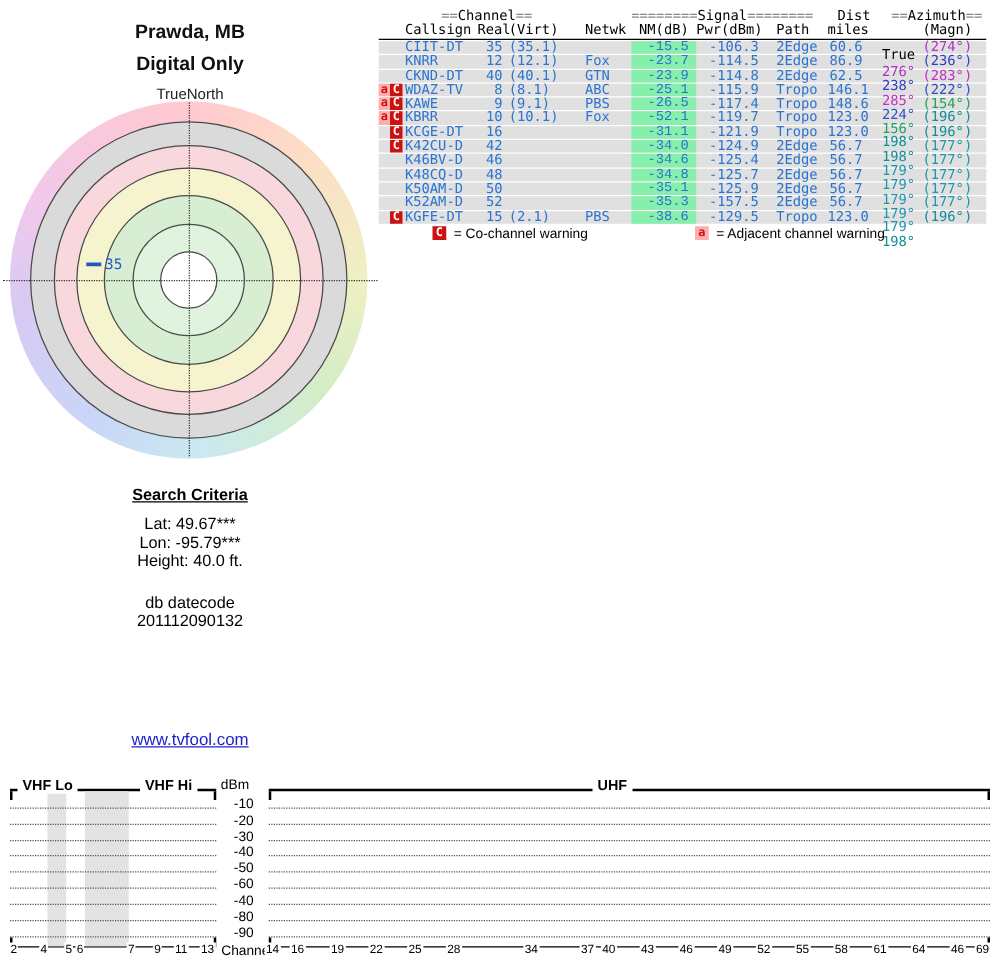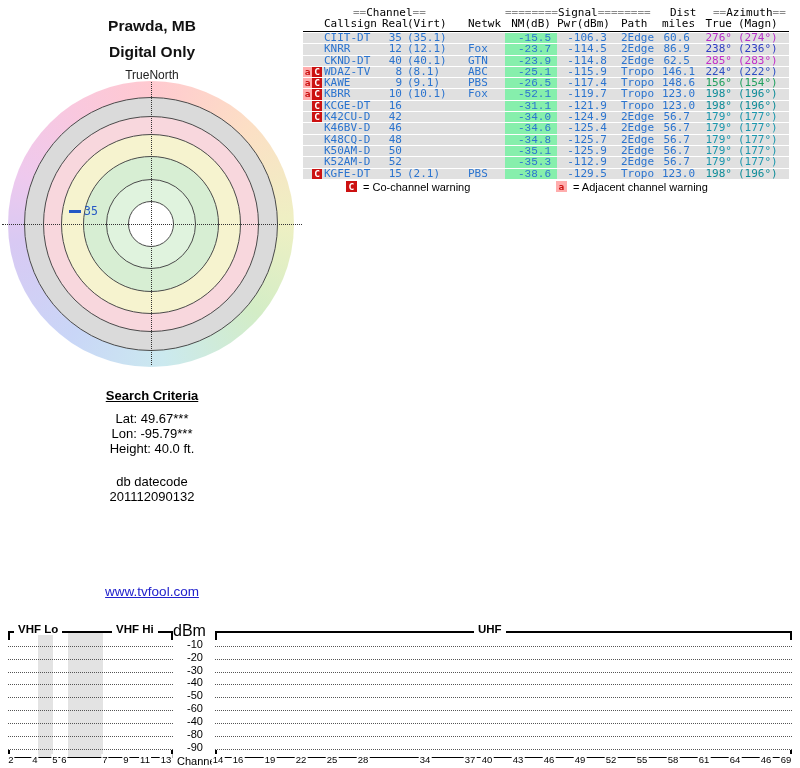--- a/index.html
+++ b/index.html
@@ -52,21 +52,21 @@
   .trow.data .c-wc:not(:empty){background:#cc1111;color:#ffffff;font-size:9.5px;font-weight:bold;}
   .c-call{width:60px;padding-left:2px;}
   .c-real{width:20px;text-align:right;}
   .c-virt{width:60px;padding-left:5px;}
   .c-net{width:43px;padding-left:6px;}
   .c-nm{width:52px;text-align:right;padding-right:6px;}
   .trow.data .c-nm{background:#86efac;font-family:Liberation Mono, monospace;}
   .c-pwr{width:52px;text-align:right;padding-right:2px;}
   .c-path{width:53px;padding-left:12px;}
   .c-miles{width:28px;text-align:right;}
-  .c-true{width:42px;text-align:right;}
+  .c-true{width:42px;text-align:right;margin-top:20px;}
   .c-magn{width:57px;padding-left:6px;}
 
   .legend{position:absolute;left:303px;top:181px;width:490px;height:13px;font-size:11px;color:#000;}
   .legend span{position:absolute;top:0;}
   .badge{font-family:"DejaVu Sans Mono","Liberation Mono",monospace;font-size:9.5px;font-weight:bold;
         padding:0 2.5px;line-height:11px;}
   .badge-c{left:43px;background:#cc1111;color:#fff;}
   .legend .t-c{left:60px;}
   .badge-a{left:253px;background:#ffadad;color:#cc1111;}
   .legend .t-a{left:270px;}
@@ -86,21 +86,21 @@
   .panel-right{left:215px;top:631px;width:577px;height:127px;}
   .corner{position:absolute;width:2px;height:7px;background:#000;}
   .tl{left:0;top:0;} .tr{right:0;top:0;} .bl{left:0;bottom:0;} .br{right:0;bottom:0;}
   .gap-band{position:absolute;top:0;bottom:0;background:#e3e3e3;}
   .gap1{left:30px;width:15px;}
   .gap2{left:60px;width:35px;}
   .gl{position:absolute;left:0;right:0;height:0;border-top:1px dotted #555;}
   .band-label{position:absolute;top:623px;background:#fff;padding:0 4px;font-weight:bold;
         font-size:11.5px;z-index:5;}
   .lbl-vhflo{left:14px;} .lbl-vhfhi{left:112px;} .lbl-uhf{left:474px;}
-  .dbm-title{position:absolute;left:173px;top:622px;width:30px;text-align:left;font-size:16px;}
+  .dbm-title{position:absolute;left:173px;top:622px;width:30px;text-align:center;font-size:11px;}
   .dbm-ticks{position:absolute;left:173px;top:631px;width:30px;height:127px;font-size:11px;}
   .dbm-tick{position:absolute;right:0;transform:translateY(-52%);text-align:right;}
   .ch-labels{position:absolute;left:0;top:751px;width:800px;height:16px;font-size:9.5px;z-index:6;}
   .ch-label{position:absolute;top:3px;transform:translateX(-50%);background:#fff;padding:0 1px;}
   .channel-title{position:absolute;left:176px;top:755px;font-size:11px;background:#fff;padding:0 1px;z-index:6;}
 </style>
 </head>
 <body>
 
 <div class="page">
@@ -313,21 +313,21 @@
         </div>
 
         <div class="trow data">
           <span class="c-wa"></span>
           <span class="c-wc"></span>
           <span class="c-call">K52AM-D</span>
           <span class="c-real">52</span>
           <span class="c-virt"></span>
           <span class="c-net"></span>
           <span class="c-nm">-35.3</span>
-          <span class="c-pwr">-112.9</span>
+          <span class="c-pwr">-157.5</span>
           <span class="c-path">2Edge</span>
           <span class="c-miles">56.7</span>
           <span class="c-true" style="color: rgb(27, 151, 173);">179°</span>
           <span class="c-magn" style="color: rgb(27, 151, 173);">(177°)</span>
         </div>
 
         <div class="trow data">
           <span class="c-wa"></span>
           <span class="c-wc">C</span>
           <span class="c-call">KGFE-DT</span>

